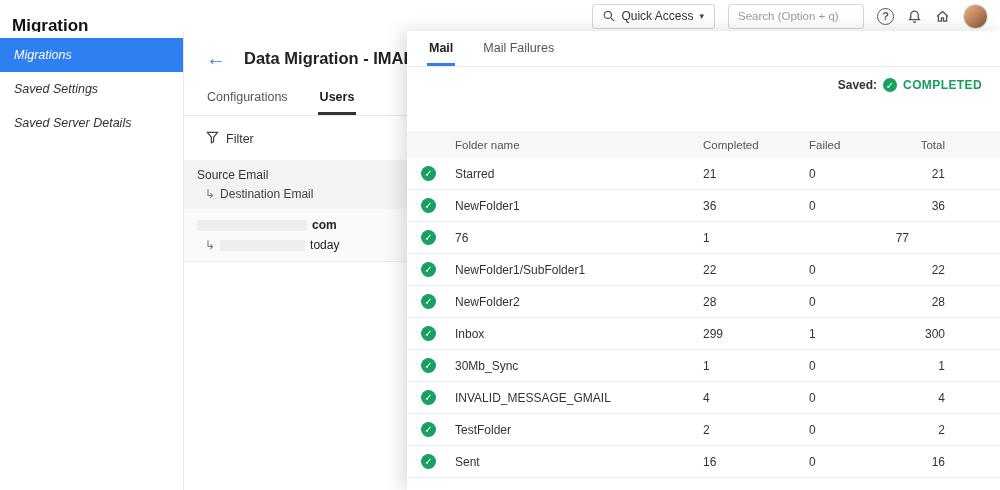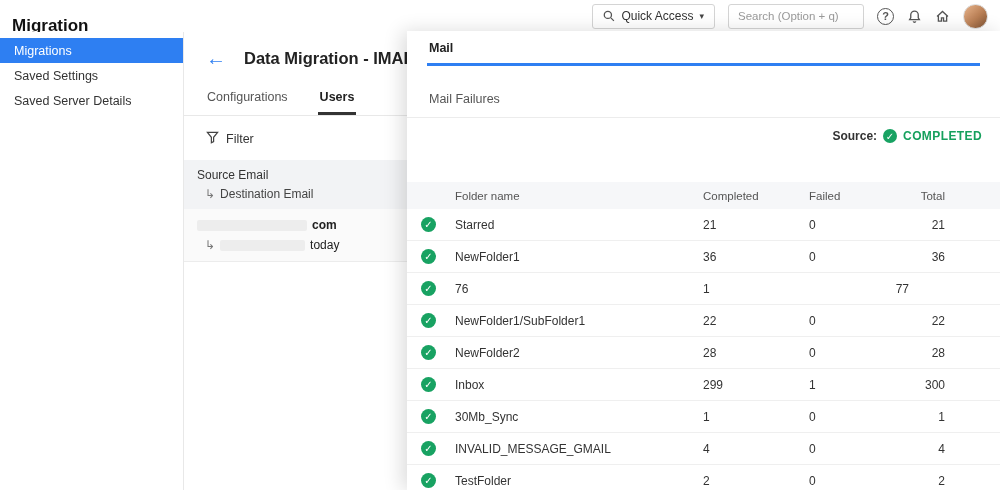--- a/index.html
+++ b/index.html
@@ -19,21 +19,21 @@
   .search-box::placeholder { color:#9a9a9a; }
   .tb-icon { display:flex; align-items:center; color:#555; cursor:pointer; }
   .help-circle { width:17px; height:17px; border:1.4px solid #555; border-radius:50%; font-size:11px; font-weight:700; display:flex; align-items:center; justify-content:center; color:#555; cursor:pointer; }
   .avatar { width:25px; height:25px; border-radius:50%; background:linear-gradient(135deg,#e8b48c 0%,#b97f55 55%,#7e5233 100%); border:1px solid #ddd; cursor:pointer; }
 
   
   .body-wrap { display:flex; height:458px; }
 
   
   .sidebar { width:184px; min-width:184px; border-right:1px solid #e8e8e8; padding-top:6px; background:#fff; }
-  .side-item { height:25px; display:flex; align-items:center; padding:0 14px; font-size:12.5px; color:#333; cursor:pointer; }
+  .side-item { height:34px; display:flex; align-items:center; padding:0 14px; font-size:12.5px; color:#333; cursor:pointer;font-style:italic; }
   .side-item.active { background:#2e7ff2; color:#fff; }
 
   
   .main { flex:1; padding-top:10px; overflow:hidden; }
   .back-row { display:flex; align-items:center; gap:18px; padding:6px 0 0 22px; }
   .back-arrow { color:#2e7ff2; font-size:20px; line-height:1; cursor:pointer; }
   .page-title { font-size:16.5px; font-weight:700; color:#222; white-space:nowrap; }
   .main-tabs { display:flex; gap:28px; margin-top:16px; padding-left:21px; border-bottom:1px solid #e8e8e8; font-size:12.5px; }
   .main-tab { padding:6px 2px 8px; color:#555; cursor:pointer; border-bottom:3px solid transparent; }
   .main-tab.active { color:#222; font-weight:700; border-bottom-color:#333; }
@@ -46,21 +46,21 @@
   .redact { display:inline-block; height:11px; background:#ededed; border-radius:2px; vertical-align:middle; margin-right:5px; }
   .w110 { width:110px; } .w85 { width:85px; }
   .bold { font-weight:700; }
 
   
   .panel { position:absolute; left:407px; top:31px; right:0; bottom:0; background:#fff; box-shadow:-5px 0 18px rgba(0,0,0,.14); display:flex; flex-direction:column; z-index:5; }
   .panel-header { height:44px; min-height:44px; display:flex; align-items:center; gap:10px; padding:0 16px; border-bottom:1px solid #e6e6e6; font-size:13.5px; font-weight:700; color:#222; }
   .panel-header .redact { height:13px; }
   .hdr-arrow { color:#444; font-weight:400; font-size:15px; margin:0 4px; }
   .close-btn { margin-left:auto; font-size:16px; color:#555; cursor:pointer; background:none; border:none; line-height:1; font-family:"Liberation Sans",sans-serif; }
-  .panel-tabs { display:flex; gap:16px; padding:0 20px; border-bottom:1px solid #ececec; font-size:12.5px;flex-direction:column; }
+  .panel-tabs { display:flex; gap:26px; padding:0 20px; border-bottom:1px solid #ececec; font-size:12.5px; }
   .panel-tab { padding:10px 2px 8px; color:#555; cursor:pointer; border-bottom:3px solid transparent; }
   .panel-tab.active { color:#222; font-weight:700; border-bottom-color:#2e7ff2; }
   .status-row { display:flex; justify-content:flex-end; align-items:center; gap:6px; padding:11px 18px 10px; font-size:12px; }
   .status-label { font-weight:700; color:#333; }
   .status-value { font-weight:700; color:#16a05d; letter-spacing:.4px; }
   .check { width:15px; height:15px; min-width:15px; border-radius:50%; background:#18a262; color:#fff; font-size:10px; display:flex; align-items:center; justify-content:center; }
   .check.sm { width:14px; height:14px; min-width:14px; }
 
   .tbl-head, .tbl-row { display:grid; grid-template-columns:34px 248px 106px 100px 1fr; align-items:center; padding:0 55px 0 14px; }
   .tbl-head { background:#f6f7f9; height:27px; min-height:27px; font-size:11.5px; color:#555;margin-top:29px; }
@@ -156,21 +156,21 @@
 
 <section class="panel">
 
 
   <div class="panel-tabs">
     <span class="panel-tab active">Mail</span>
     <span class="panel-tab">Mail Failures</span>
   </div>
 
   <div class="status-row">
-    <span class="status-label">Source:</span>
+    <span class="status-label">Saved:</span>
     <span class="check sm">✓</span>
     <span class="status-value">COMPLETED</span>
   </div>
 
   <div class="tbl-head">
     <span></span>
     <span>Folder name</span>
     <span>Completed</span>
     <span>Failed</span>
     <span class="col-total">Total</span>

